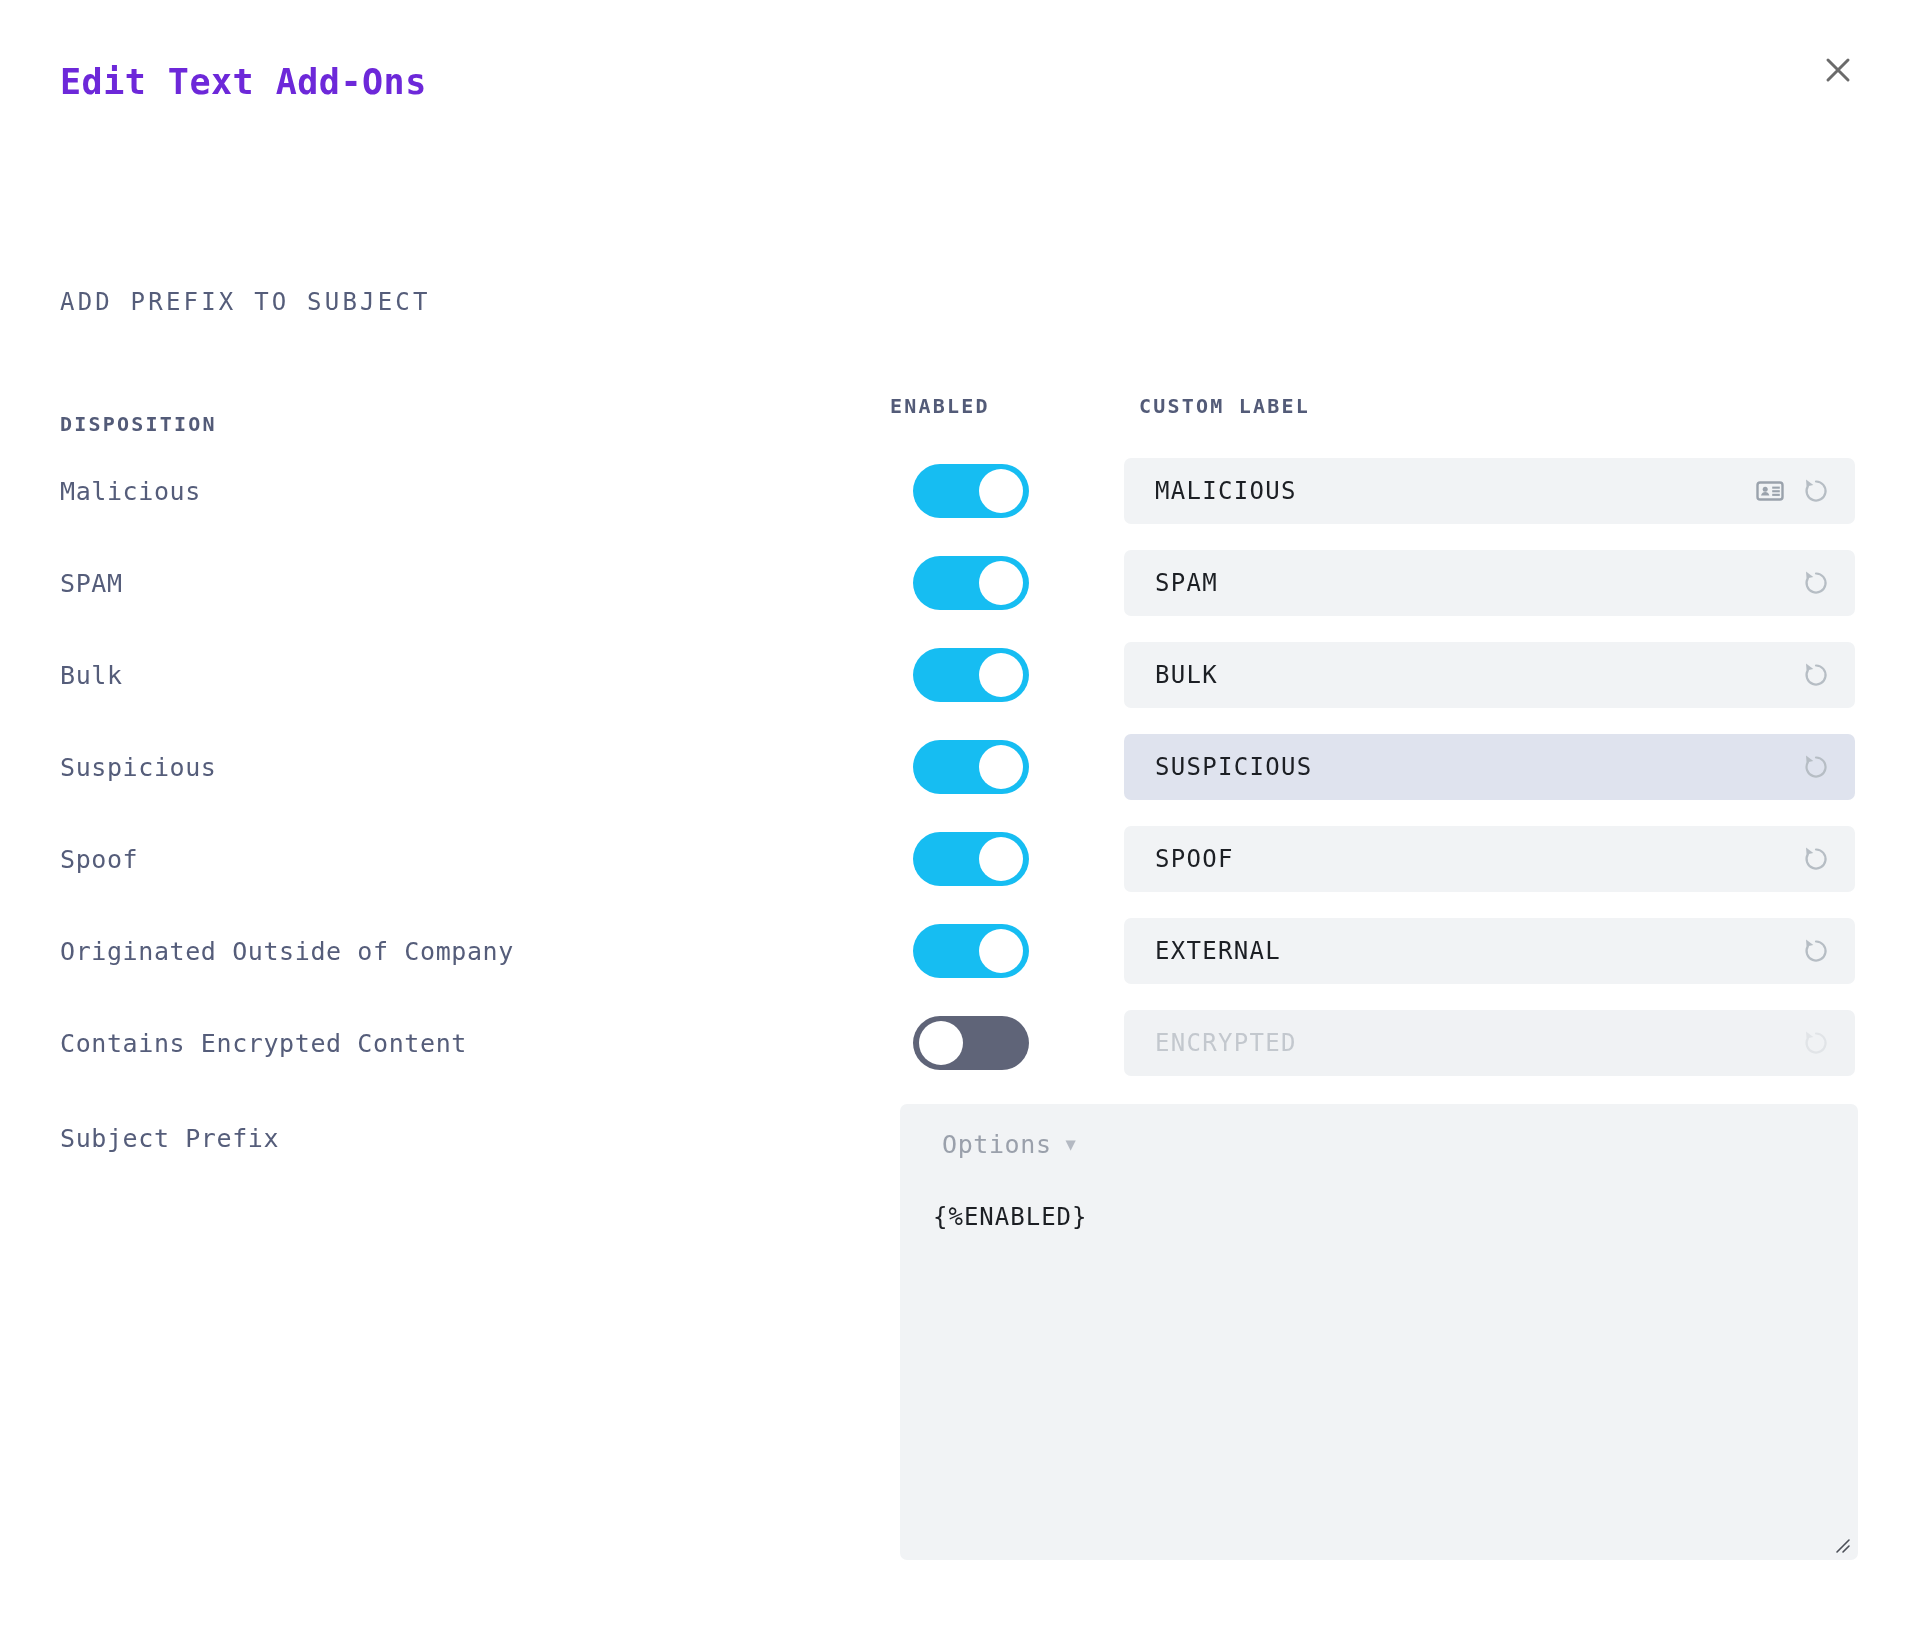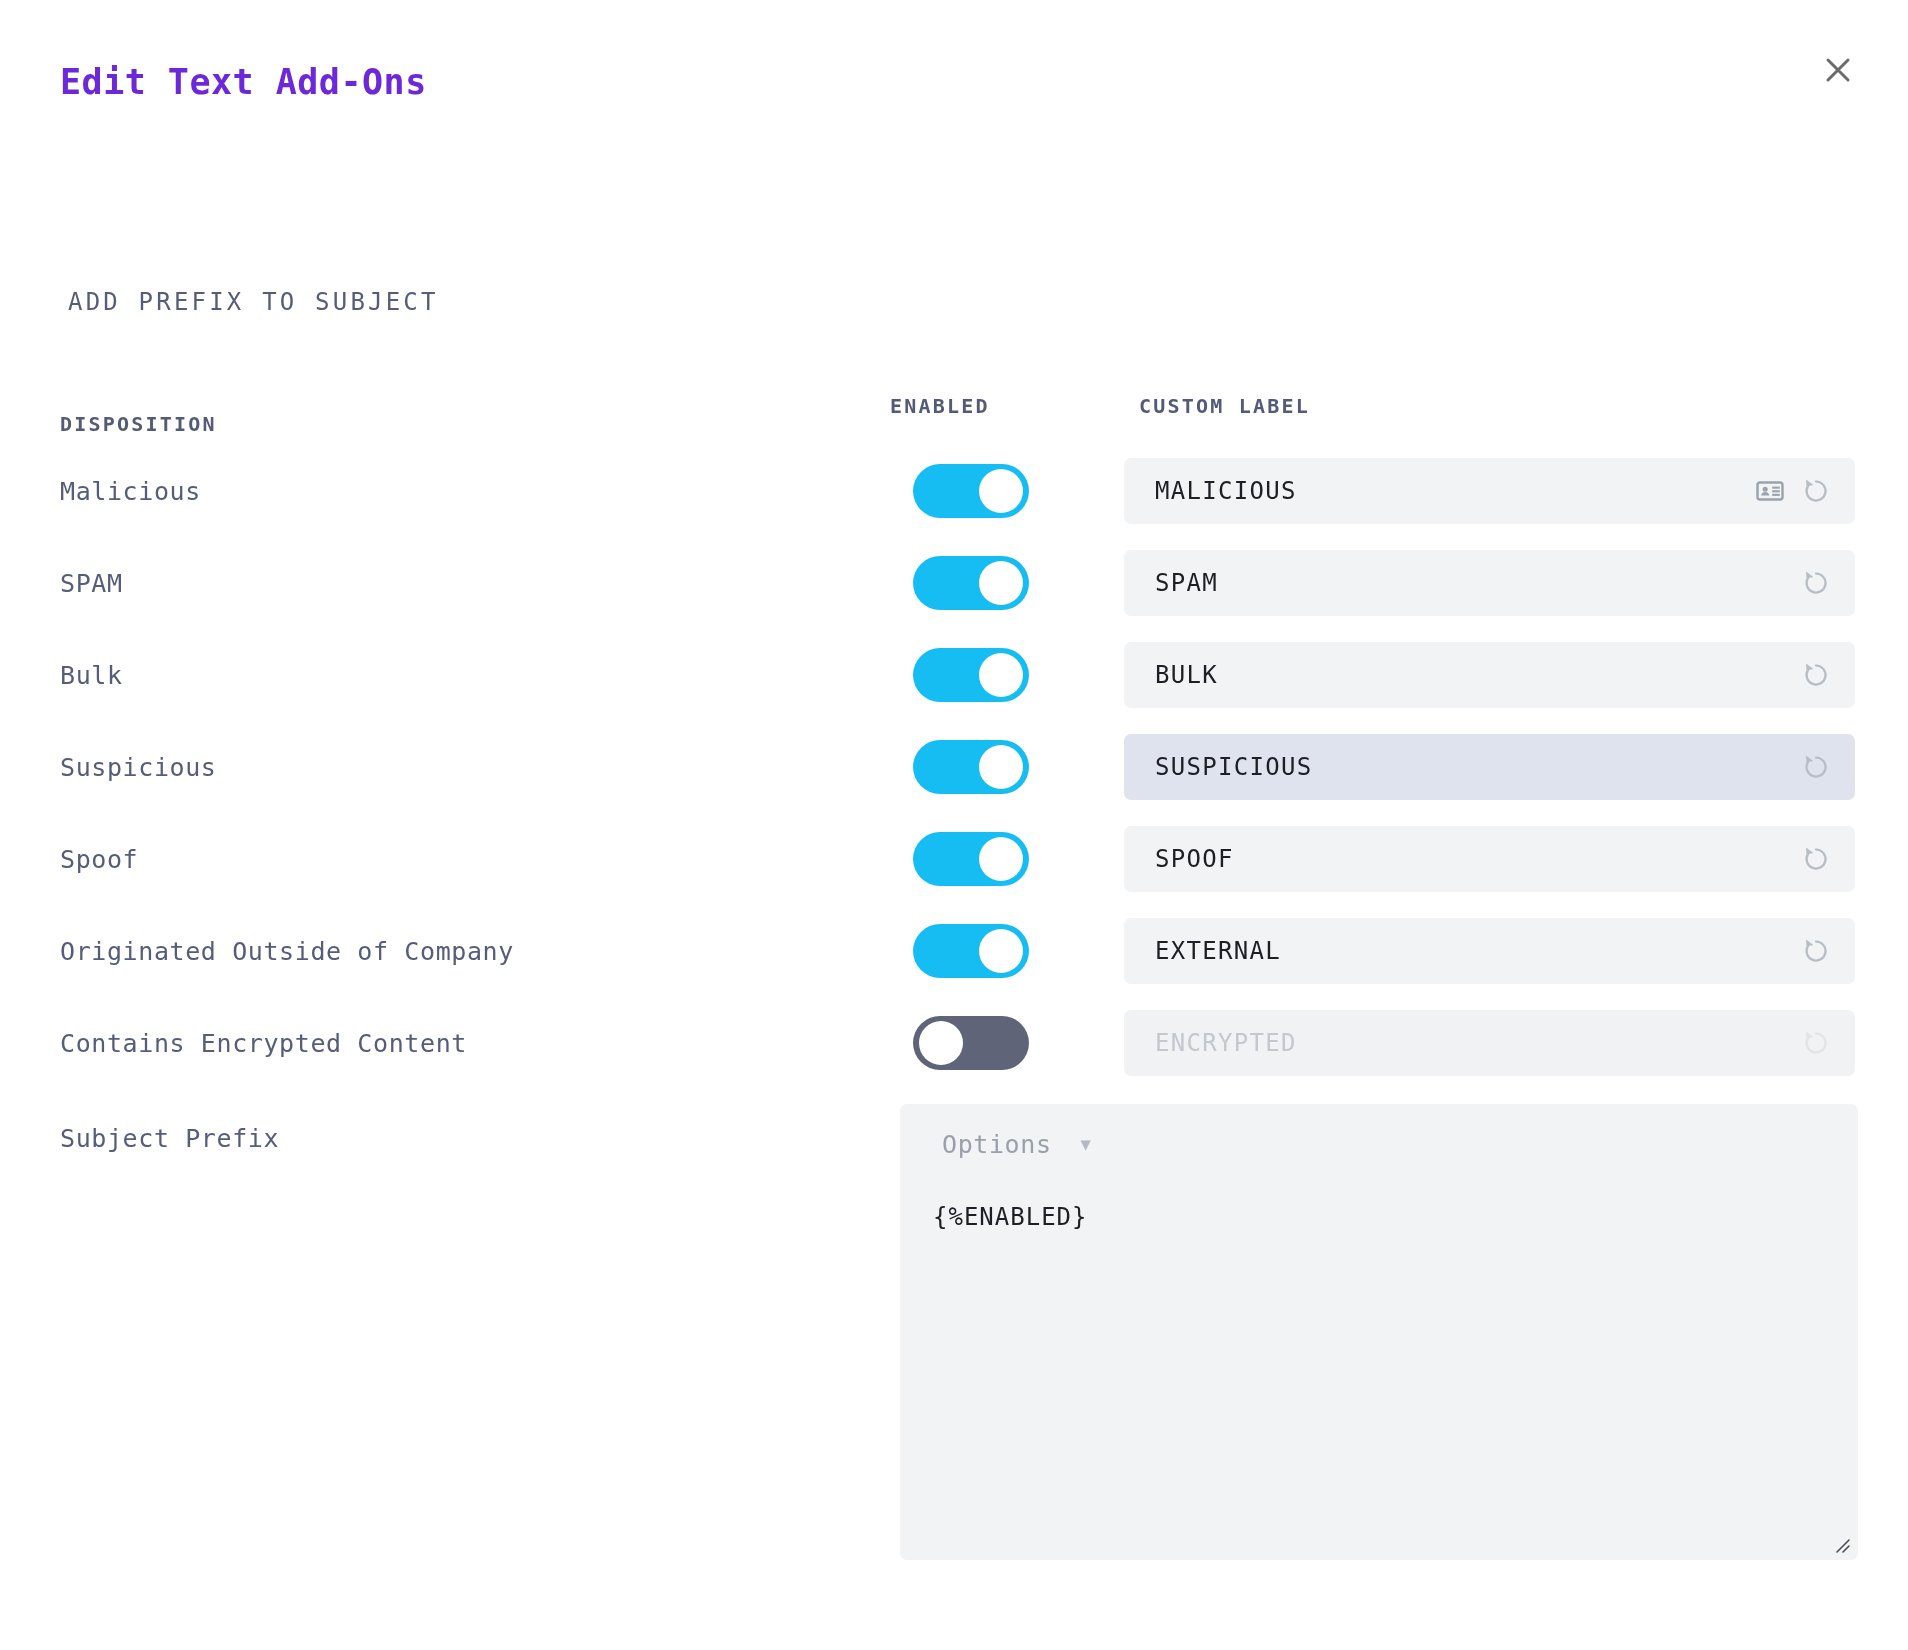--- a/index.html
+++ b/index.html
@@ -43,21 +43,21 @@
     justify-content: center;
     cursor: pointer;
     background: transparent;
     border: none;
   }
   .close-button svg { display: block; }
 
   
   .section-heading {
     position: absolute;
-    left: 68px;
+    left: 60px;
     top: 288px;
     font-size: 24px;
     letter-spacing: 3.2px;
     color: #555d7a;
     white-space: nowrap;
   }
 
   
   .col-header {
     position: absolute;
@@ -174,21 +174,20 @@
     position: absolute;
     left: 900px;
     top: 1104px;
     width: 958px;
     height: 80px;
     background: #f1f3f5;
     border-radius: 7px 7px 0 0;
     display: flex;
     align-items: center;
     cursor: pointer;
-    gap: 15px;
   }
   .options-text {
     margin-left: 42px;
     font-size: 25px;
     letter-spacing: 0.6px;
     color: #9aa0ab;
     white-space: nowrap;
   }
   .options-caret {
     margin-left: 14px;

